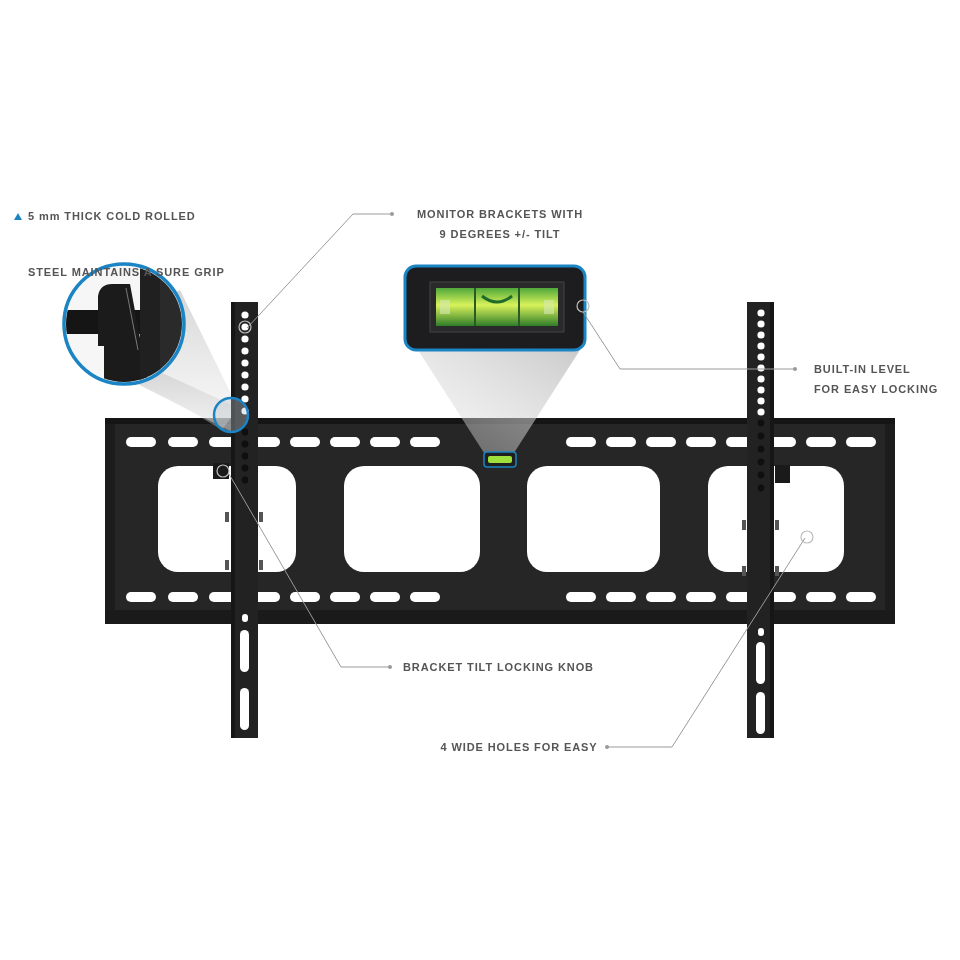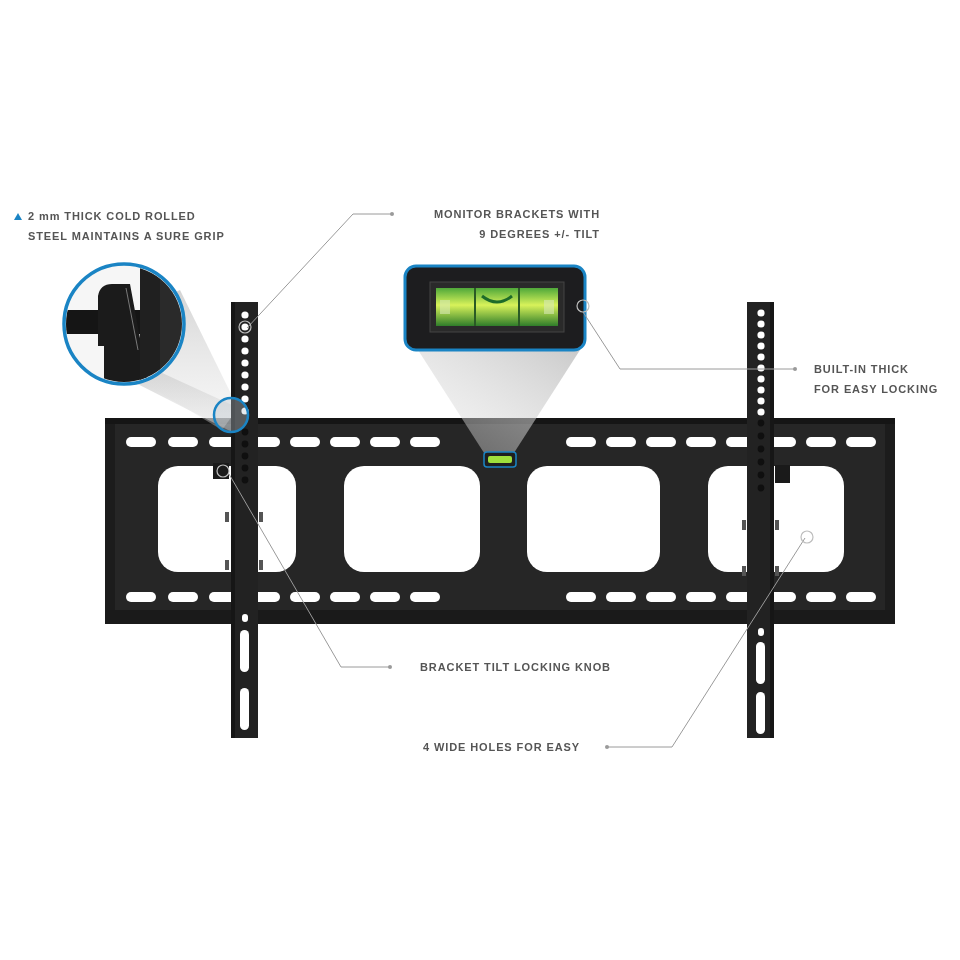--- a/index.html
+++ b/index.html
@@ -1,21 +1,21 @@
 <!DOCTYPE html>
 <html><head>
 <meta charset="utf-8">
 <style>
   html, body { margin:0; padding:0; background:#ffffff; }
   body { width:960px; height:960px; position:relative; overflow:hidden; font-family:"Liberation Sans", sans-serif; }
   .stage { position:absolute; left:0; top:0; width:960px; height:960px; }
   svg.art { position:absolute; left:0; top:0; }
   .label { position:absolute; font-family:"Liberation Sans", sans-serif; font-weight:bold; font-size:11px; letter-spacing:0.9px; color:#555555; line-height:20px; white-space:nowrap; }
   .label .line { display:block; }
-  .label.center { text-align:right; }
+  .label.center { text-align:center; }
   .tri { display:inline-block; width:0; height:0; border-left:4px solid transparent; border-right:4px solid transparent; border-bottom:7px solid #1a84c4; margin-right:6px; vertical-align:0px; }
 </style>
 </head>
 <body>
 
 <div class="stage">
 
   <svg class="art" width="960" height="960" viewBox="0 0 960 960">
     <defs>
       <linearGradient id="beam" x1="0" y1="0" x2="0" y2="1">
@@ -207,35 +207,35 @@
     </g>
     <g fill="none" stroke="#bdbdbd" stroke-width="1.2">
       <circle cx="245" cy="327" r="6"></circle>
       <circle cx="583" cy="306" r="6"></circle>
       <circle cx="223" cy="471" r="6"></circle>
       <circle cx="807" cy="537" r="6"></circle>
     </g>
   </svg>
 
   <div class="label" style="left:14px; top:206px;">
-    <span class="line"><span class="tri"></span><span>2 mm THICK COLD ROLLED</span></span>
-    <span class="line" style="padding-left:14px;">STEEL MAINTAINS A SURE GRIP</span>
+    <span class="line"><span class="tri"></span><span>5 mm THICK COLD ROLLED</span></span>
+    <span class="line" style="padding-left:14px;margin-top:36px;">STEEL MAINTAINS A SURE GRIP</span>
   </div>
 
   <div class="label center" style="left:400px; top:204px; width:200px;">
     <span class="line">MONITOR BRACKETS WITH</span>
     <span class="line">9 DEGREES +/- TILT</span>
   </div>
 
   <div class="label" style="left:814px; top:359px;">
-    <span class="line">BUILT-IN THICK</span>
+    <span class="line">BUILT-IN LEVEL</span>
     <span class="line">FOR EASY LOCKING</span>
   </div>
 
-  <div class="label" style="left:420px; top:657px;">
+  <div class="label" style="left:403px; top:657px;">
     <span class="line">BRACKET TILT LOCKING KNOB</span>
   </div>
 
-  <div class="label center" style="left:374px; top:737px; width:206px;">
+  <div class="label center" style="left:416px; top:737px; width:206px;">
     <span class="line">4 WIDE HOLES FOR EASY</span>
   </div>
 
 </div>
 
 </body></html>

